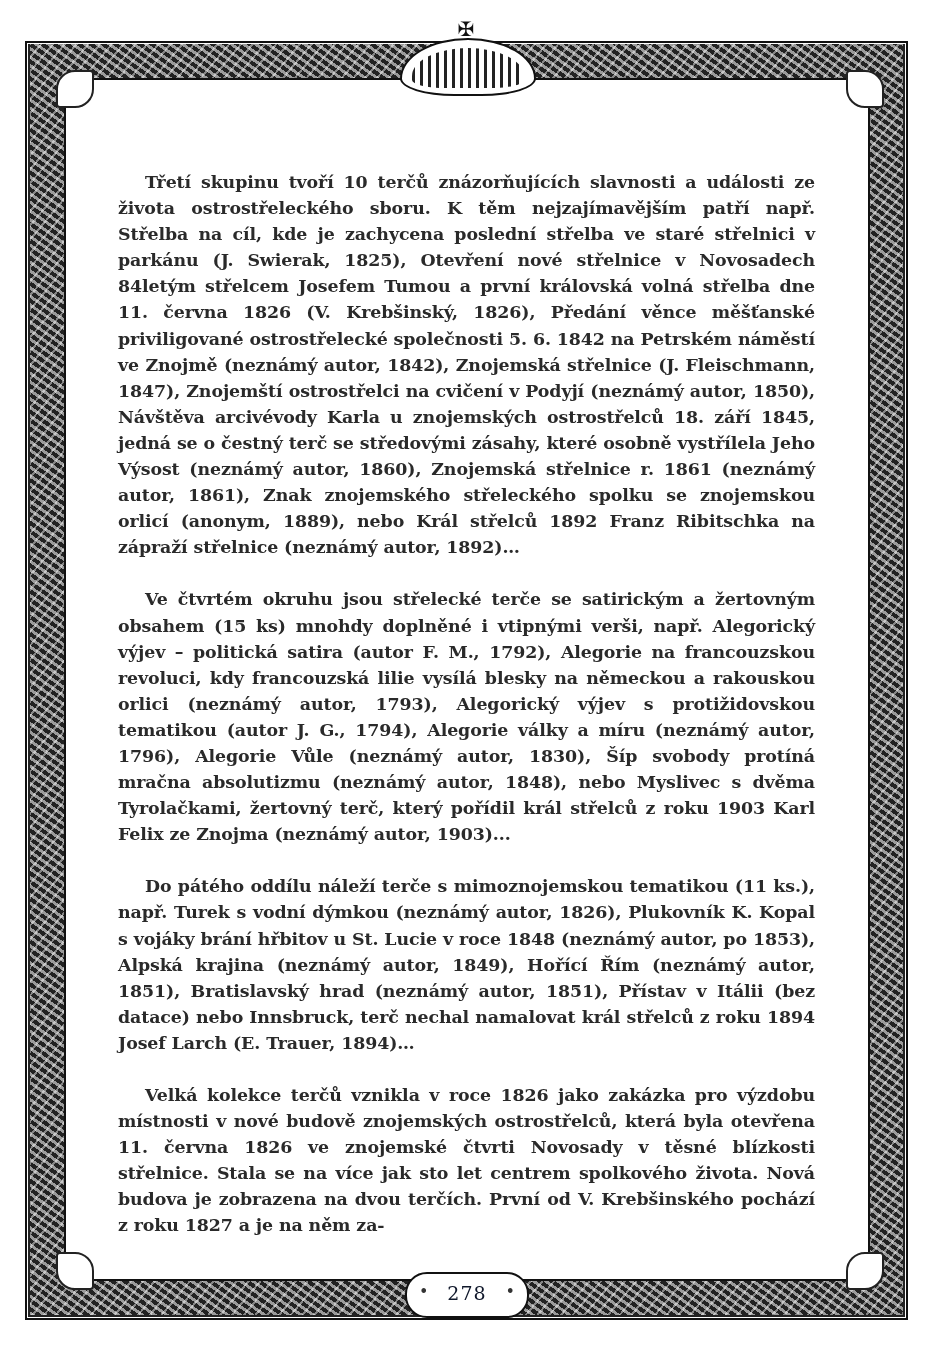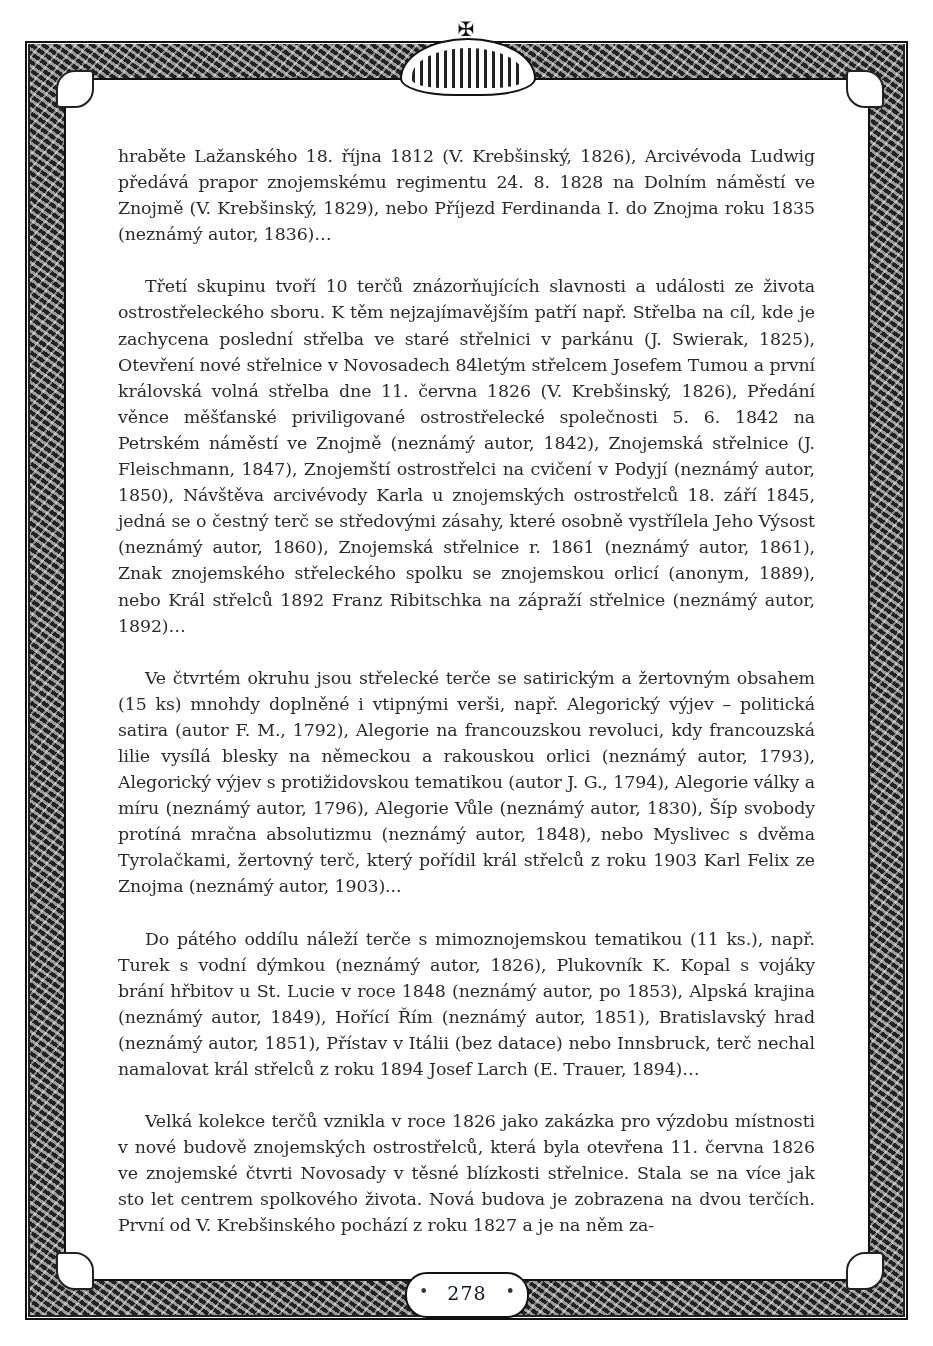--- a/index.html
+++ b/index.html
@@ -125,21 +125,21 @@
       width: 697px;
     }
     .para {
       margin: 0;
       font-size: 17.4px;
       line-height: 26.1px;
       text-align: justify;
       hyphens: manual;
       letter-spacing: -0.1px;
     }
-    .para.indent { text-indent: 27px; }
+    .para.indent { text-indent: 27px; font-weight: bold; }
     .gap { height: 26px; }
   </style>
 </head>
 <body>
 
 <div class="page">
 
   <div class="frame-outer"></div>
   <div class="frame-band"></div>
   <div class="frame-inner"></div>
@@ -149,21 +149,20 @@
   <div class="leaf" style="left:56px;top:1252px;transform:scaleY(-1);"></div>
   <div class="leaf" style="left:846px;top:1252px;transform:scale(-1,-1);"></div>
 
   <div class="crown-body"></div>
   <div class="crown-cross">✠</div>
 
   <div class="cartouche"></div>
   <div class="page-number">278</div>
 
   <div class="text-body">
-    <p class="para">hraběte Lažanského 18. října 1812 (V. Krebšinský, 1826), Arcivévoda Ludwig předává prapor znojemskému regimentu 24. 8. 1828 na Dolním náměstí ve Znojmě (V. Krebšinský, 1829), nebo Příjezd Ferdinanda I. do Znojma roku 1835 (neznámý autor, 1836)…</p>
     <div class="gap"></div>
     <p class="para indent">Třetí skupinu tvoří 10 terčů znázorňujících slavnosti a události ze života ostrostřeleckého sboru. K těm nejzajímavějším patří např. Střelba na cíl, kde je zachycena poslední střelba ve staré střelnici v parkánu (J. Swierak, 1825), Otevření nové střelnice v Novosadech 84letým střelcem Josefem Tumou a první královská volná střelba dne 11. června 1826 (V. Krebšinský, 1826), Předání věnce měšťanské priviligované ostrostřelecké společnosti 5. 6. 1842 na Petrském náměstí ve Znojmě (neznámý autor, 1842), Znojemská střelnice (J. Fleischmann, 1847), Znojemští ostrostřelci na cvičení v Podyjí (neznámý autor, 1850), Návštěva arcivévody Karla u znojemských ostrostřelců 18. září 1845, jedná se o čestný terč se středovými zásahy, které osobně vystřílela Jeho Výsost (neznámý autor, 1860), Znojemská střelnice r. 1861 (neznámý autor, 1861), Znak znojemského střeleckého spolku se znojemskou orlicí (anonym, 1889), nebo Král střelců 1892 Franz Ribitschka na zápraží střelnice (neznámý autor, 1892)…</p>
     <div class="gap"></div>
     <p class="para indent">Ve čtvrtém okruhu jsou střelecké terče se satirickým a žertovným obsahem (15 ks) mnohdy doplněné i vtipnými verši, např. Alegorický výjev – politická satira (autor F. M., 1792), Alegorie na francouzskou revoluci, kdy francouzská lilie vysílá blesky na německou a rakouskou orlici (neznámý autor, 1793), Alegorický výjev s protižidovskou tematikou (autor J. G., 1794), Alegorie války a míru (neznámý autor, 1796), Alegorie Vůle (neznámý autor, 1830), Šíp svobody protíná mračna absolutizmu (neznámý autor, 1848), nebo Myslivec s dvěma Tyrolačkami, žertovný terč, který pořídil král střelců z roku 1903 Karl Felix ze Znojma (neznámý autor, 1903)...</p>
     <div class="gap"></div>
     <p class="para indent">Do pátého oddílu náleží terče s mimoznojemskou tematikou (11 ks.), např. Turek s vodní dýmkou (neznámý autor, 1826), Plukovník K. Kopal s vojáky brání hřbitov u St. Lucie v roce 1848 (neznámý autor, po 1853), Alpská krajina (neznámý autor, 1849), Hořící Řím (neznámý autor, 1851), Bratislavský hrad (neznámý autor, 1851), Přístav v Itálii (bez datace) nebo Innsbruck, terč nechal namalovat král střelců z roku 1894 Josef Larch (E. Trauer, 1894)…</p>
     <div class="gap"></div>
     <p class="para indent">Velká kolekce terčů vznikla v roce 1826 jako zakázka pro výzdobu místnosti v nové budově znojemských ostrostřelců, která byla otevřena 11. června 1826 ve znojemské čtvrti Novosady v těsné blízkosti střelnice. Stala se na více jak sto let centrem spolkového života. Nová budova je zobrazena na dvou terčích. První od V. Krebšinského pochází z roku 1827 a je na něm za-</p>
   </div>
 </div>

